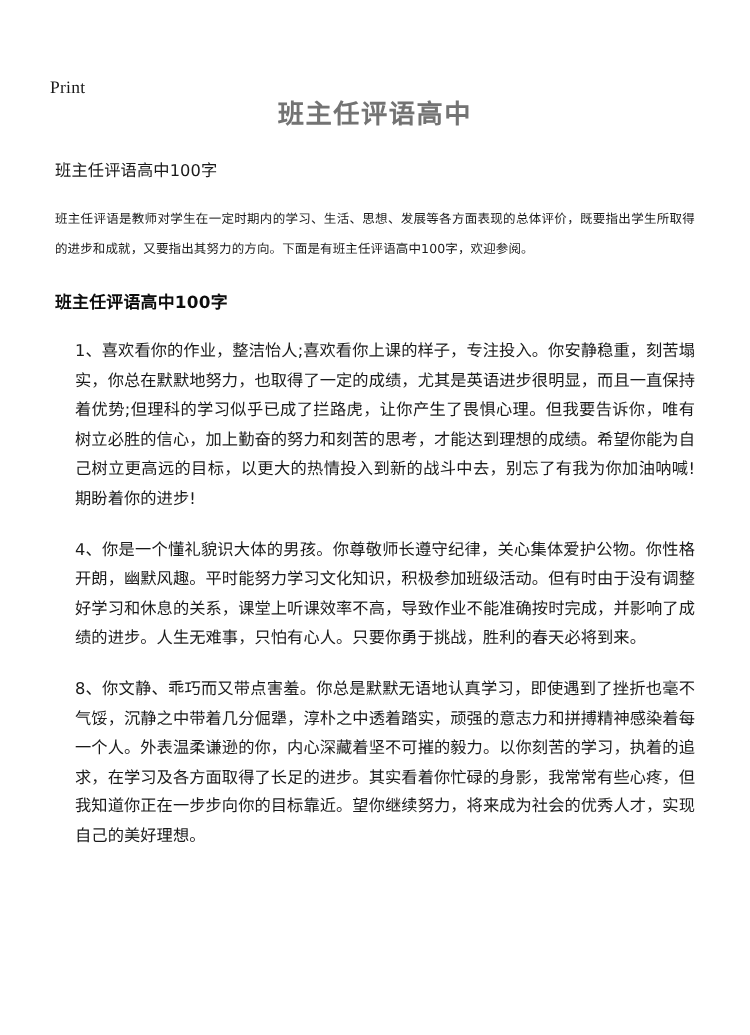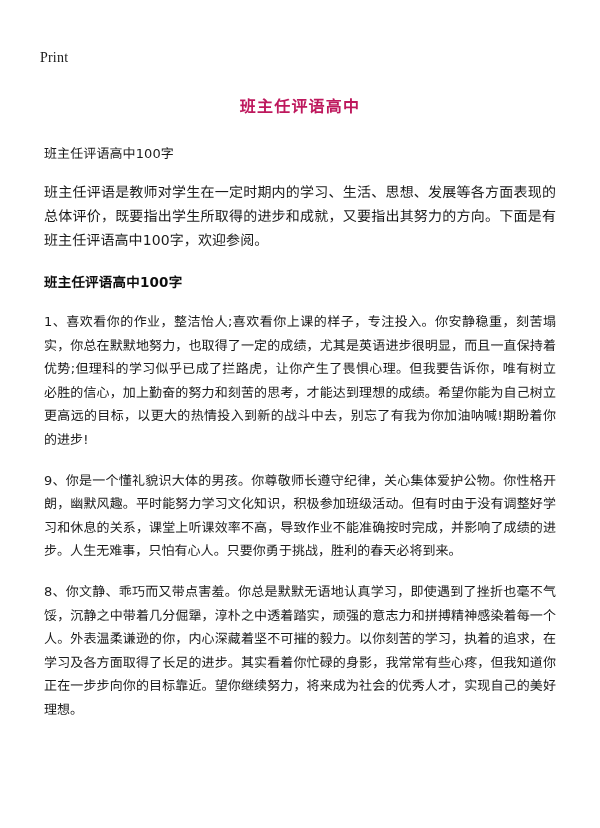--- a/index.html
+++ b/index.html
@@ -21,78 +21,78 @@
     height: 828px;
     margin: 0 auto;
     background: #ffffff;
     overflow: hidden;
     box-sizing: border-box;
   }
 
   .print-link {
     position: absolute;
     left: 40px;
-    top: 49px;
+    top: 62px;
     font-family: "Liberation Serif", "DejaVu Serif", serif;
     font-size: 14px;
     line-height: 17px;
     color: #1a1a1a;
     letter-spacing: 0.2px;
     text-align: center;
   }
 
   .content {
     position: absolute;
     left: 44px;
     top: 78px;
     width: 512px;
   }
 
   .doc-title {
     font-family: "DejaVu Sans", "Liberation Sans", sans-serif;
-    font-size: 16px;
+    font-size: 21px;
     font-weight: bold;
     line-height: 26px;
     text-align: center;
-    margin: 16px 0 22px 0;
+    margin: 0 0 22px 0;
     letter-spacing: 1.2px;
-    color: #be185d;
+    color: #737373;
   }
 
   .lede {
     font-size: 13px;
     line-height: 24px;
     margin: 0 0 14px 0;
     letter-spacing: 0.1px;
     color: #1a1a1a;
   }
 
   .intro {
-    font-size: 14px;
+    font-size: 10px;
     line-height: 24px;
     margin: 0 0 18px 0;
     text-align: justify;
     text-justify: inter-character;
     letter-spacing: 0.1px;
     color: #1a1a1a;
   }
 
   .section-heading {
     font-size: 13.5px;
     font-weight: bold;
     line-height: 24px;
     margin: 0 0 16px 0;
     letter-spacing: 0.2px;
     color: #0d0d0d;
   }
 
   .para {
     font-size: 13px;
     line-height: 23.6px;
-    margin: 0 0 17px 0;
+    margin: 0 0 17px 16px;
     text-align: justify;
     text-justify: inter-character;
     letter-spacing: 0.05px;
     color: #1a1a1a;
     word-break: break-all;
   }
 
   .para:last-child {
     margin-bottom: 0;
   }
@@ -109,19 +109,19 @@
     <h1 class="doc-title">班主任评语高中</h1>
 
     <p class="lede">班主任评语高中100字</p>
 
     <p class="intro">班主任评语是教师对学生在一定时期内的学习、生活、思想、发展等各方面表现的总体评价，既要指出学生所取得的进步和成就，又要指出其努力的方向。下面是有班主任评语高中100字，欢迎参阅。</p>
 
     <h2 class="section-heading">班主任评语高中100字</h2>
 
     <p class="para">1、喜欢看你的作业，整洁怡人;喜欢看你上课的样子，专注投入。你安静稳重，刻苦塌实，你总在默默地努力，也取得了一定的成绩，尤其是英语进步很明显，而且一直保持着优势;但理科的学习似乎已成了拦路虎，让你产生了畏惧心理。但我要告诉你，唯有树立必胜的信心，加上勤奋的努力和刻苦的思考，才能达到理想的成绩。希望你能为自己树立更高远的目标，以更大的热情投入到新的战斗中去，别忘了有我为你加油呐喊!期盼着你的进步!</p>
 
-    <p class="para">9、你是一个懂礼貌识大体的男孩。你尊敬师长遵守纪律，关心集体爱护公物。你性格开朗，幽默风趣。平时能努力学习文化知识，积极参加班级活动。但有时由于没有调整好学习和休息的关系，课堂上听课效率不高，导致作业不能准确按时完成，并影响了成绩的进步。人生无难事，只怕有心人。只要你勇于挑战，胜利的春天必将到来。</p>
+    <p class="para">4、你是一个懂礼貌识大体的男孩。你尊敬师长遵守纪律，关心集体爱护公物。你性格开朗，幽默风趣。平时能努力学习文化知识，积极参加班级活动。但有时由于没有调整好学习和休息的关系，课堂上听课效率不高，导致作业不能准确按时完成，并影响了成绩的进步。人生无难事，只怕有心人。只要你勇于挑战，胜利的春天必将到来。</p>
 
     <p class="para">8、你文静、乖巧而又带点害羞。你总是默默无语地认真学习，即使遇到了挫折也毫不气馁，沉静之中带着几分倔犟，淳朴之中透着踏实，顽强的意志力和拼搏精神感染着每一个人。外表温柔谦逊的你，内心深藏着坚不可摧的毅力。以你刻苦的学习，执着的追求，在学习及各方面取得了长足的进步。其实看着你忙碌的身影，我常常有些心疼，但我知道你正在一步步向你的目标靠近。望你继续努力，将来成为社会的优秀人才，实现自己的美好理想。</p>
 
 
   </div>
 </div>
 
 </body></html>

